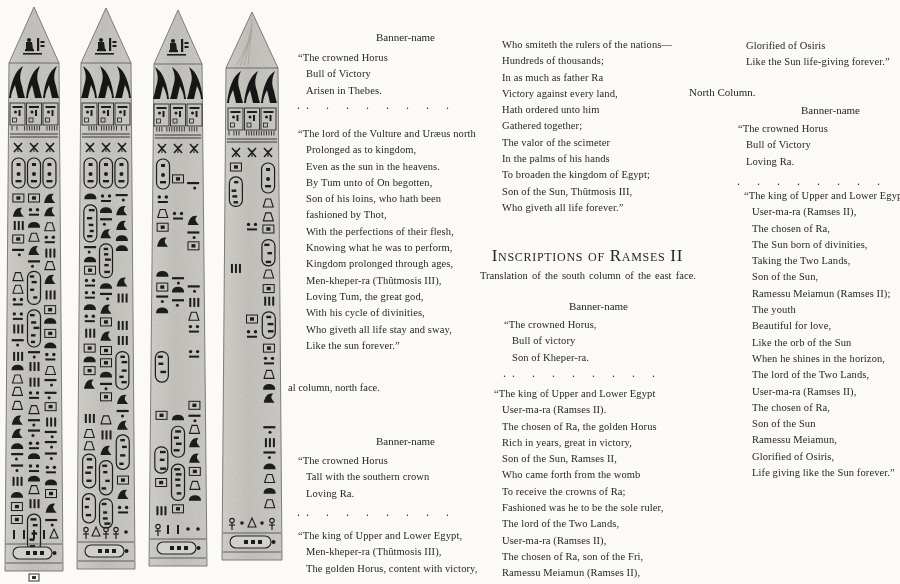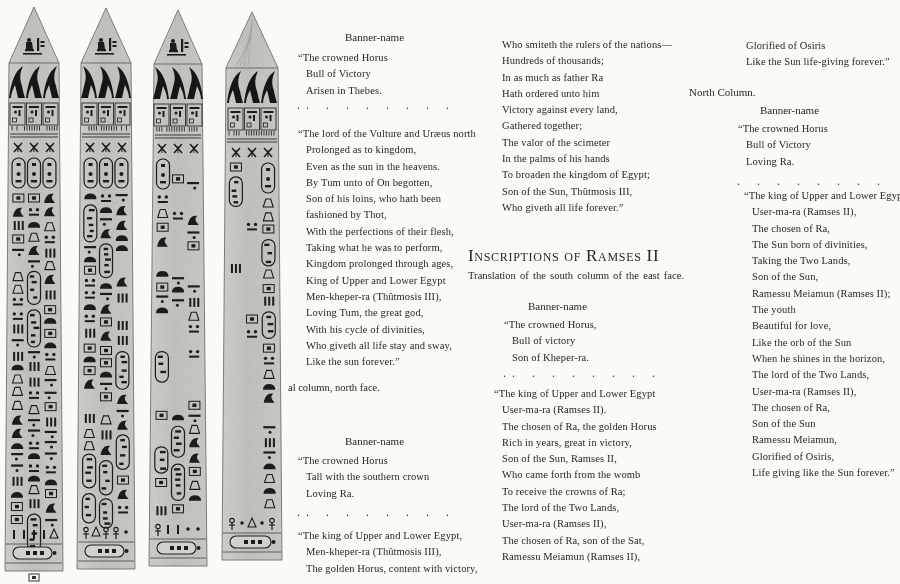--- a/index.html
+++ b/index.html
@@ -7,21 +7,21 @@
     width:900px;height:584px;position:relative;overflow:hidden;
     background:#fbfaf7;
     font-family:"Liberation Serif","DejaVu Serif",serif;
     color:#262626;
   }
   .abs{position:absolute}
   .line{font-size:10.5px;line-height:16.3px;white-space:nowrap;letter-spacing:.1px}
   .stanza{padding-left:8px}
   .line.q{margin-left:-8px}
   .head{font-size:11px;white-space:nowrap}
-  .center{text-align:left}
+  .center{text-align:right}
   .sc{font-variant:small-caps;font-size:17px;letter-spacing:.7px;white-space:nowrap}
   .sub{font-size:10.6px;word-spacing:1.5px;white-space:nowrap}
   .dots{font-size:12px;word-spacing:14px;white-space:nowrap;color:#2e2e2e}
   .caption{font-size:10.5px;white-space:nowrap}
   svg{display:block}
 </style>
 </head>
 <body>
 
 <svg id="obelisk-svg" class="abs" style="left:0;top:0" width="300" height="584">
@@ -783,23 +783,22 @@
   </div>
 <div class="abs dots" style="left:297px;top:98px">. . . . . . . . .</div>
 <div class="abs stanza" style="left:298px;top:126px">
     <div class="line q">“The lord of the Vulture and Uræus north</div>
     <div class="line">Prolonged as to kingdom,</div>
     <div class="line">Even as the sun in the heavens.</div>
     <div class="line">By Tum unto of On begotten,</div>
     <div class="line">Son of his loins, who hath been</div>
     <div class="line">fashioned by Thot,</div>
     <div class="line">With the perfections of their flesh,</div>
-    <div class="line">Taking what he was to perform,</div>
+    <div class="line">Knowing what he was to perform,</div>
     <div class="line">Kingdom prolonged through ages,</div>
-    <div class="line">King of Upper and Lower Egypt</div>
     <div class="line">Men-kheper-ra (Thûtmosis III),</div>
     <div class="line">Loving Tum, the great god,</div>
     <div class="line">With his cycle of divinities,</div>
     <div class="line">Who giveth all life stay and sway,</div>
     <div class="line">Like the sun forever.”</div>
   </div>
 <div class="abs caption" style="left:288px;top:382px">al column, north face.</div>
 <div class="abs head center" style="left:345px;top:435px;width:90px">Banner-name</div>
 <div class="abs stanza" style="left:298px;top:453px">
     <div class="line q">“The crowned Horus</div>
@@ -810,22 +809,22 @@
 <div class="abs stanza" style="left:298px;top:528px">
     <div class="line q">“The king of Upper and Lower Egypt,</div>
     <div class="line">Men-kheper-ra (Thûtmosis III),</div>
     <div class="line">The golden Horus, content with victory,</div>
   </div>
 
 <div class="abs stanza" style="left:494px;top:37px">
     <div class="line">Who smiteth the rulers of the nations—</div>
     <div class="line">Hundreds of thousands;</div>
     <div class="line">In as much as father Ra</div>
+    <div class="line">Victory against every land,</div>
     <div class="line">Hath ordered unto him</div>
-    <div class="line">Victory against every land,</div>
     <div class="line">Gathered together;</div>
     <div class="line">The valor of the scimeter</div>
     <div class="line">In the palms of his hands</div>
     <div class="line">To broaden the kingdom of Egypt;</div>
     <div class="line">Son of the Sun, Thûtmosis III,</div>
     <div class="line">Who giveth all life forever.”</div>
   </div>
 <div class="abs sc center" style="left:468px;top:246px;width:215px">Inscriptions of Ramses II</div>
 <div class="abs sub center" style="left:468px;top:270px;width:228px">Translation of the south column of the east face.</div>
 <div class="abs head center" style="left:528px;top:300px;width:100px">Banner-name</div>
@@ -836,23 +835,24 @@
   </div>
 <div class="abs dots" style="left:503px;top:366px">. . . . . . . . .</div>
 <div class="abs stanza" style="left:494px;top:386px">
     <div class="line q">“The king of Upper and Lower Egypt</div>
     <div class="line">User-ma-ra (Ramses II).</div>
     <div class="line">The chosen of Ra, the golden Horus</div>
     <div class="line">Rich in years, great in victory,</div>
     <div class="line">Son of the Sun, Ramses II,</div>
     <div class="line">Who came forth from the womb</div>
     <div class="line">To receive the crowns of Ra;</div>
+    <div class="line">Fashioned was he to be the sole ruler,</div>
     <div class="line">The lord of the Two Lands,</div>
     <div class="line">User-ma-ra (Ramses II),</div>
-    <div class="line">The chosen of Ra, son of the Sat,</div>
+    <div class="line">The chosen of Ra, son of the Fri,</div>
     <div class="line">Ramessu Meiamun (Ramses II),</div>
   </div>
 
 <div class="abs stanza" style="left:738px;top:38px">
     <div class="line">Glorified of Osiris</div>
     <div class="line">Like the Sun life-giving forever.”</div>
   </div>
 <div class="abs head" style="left:689px;top:86px">North Column.</div>
 <div class="abs head center" style="left:760px;top:104px;width:100px">Banner-name</div>
 <div class="abs stanza" style="left:738px;top:121px">

